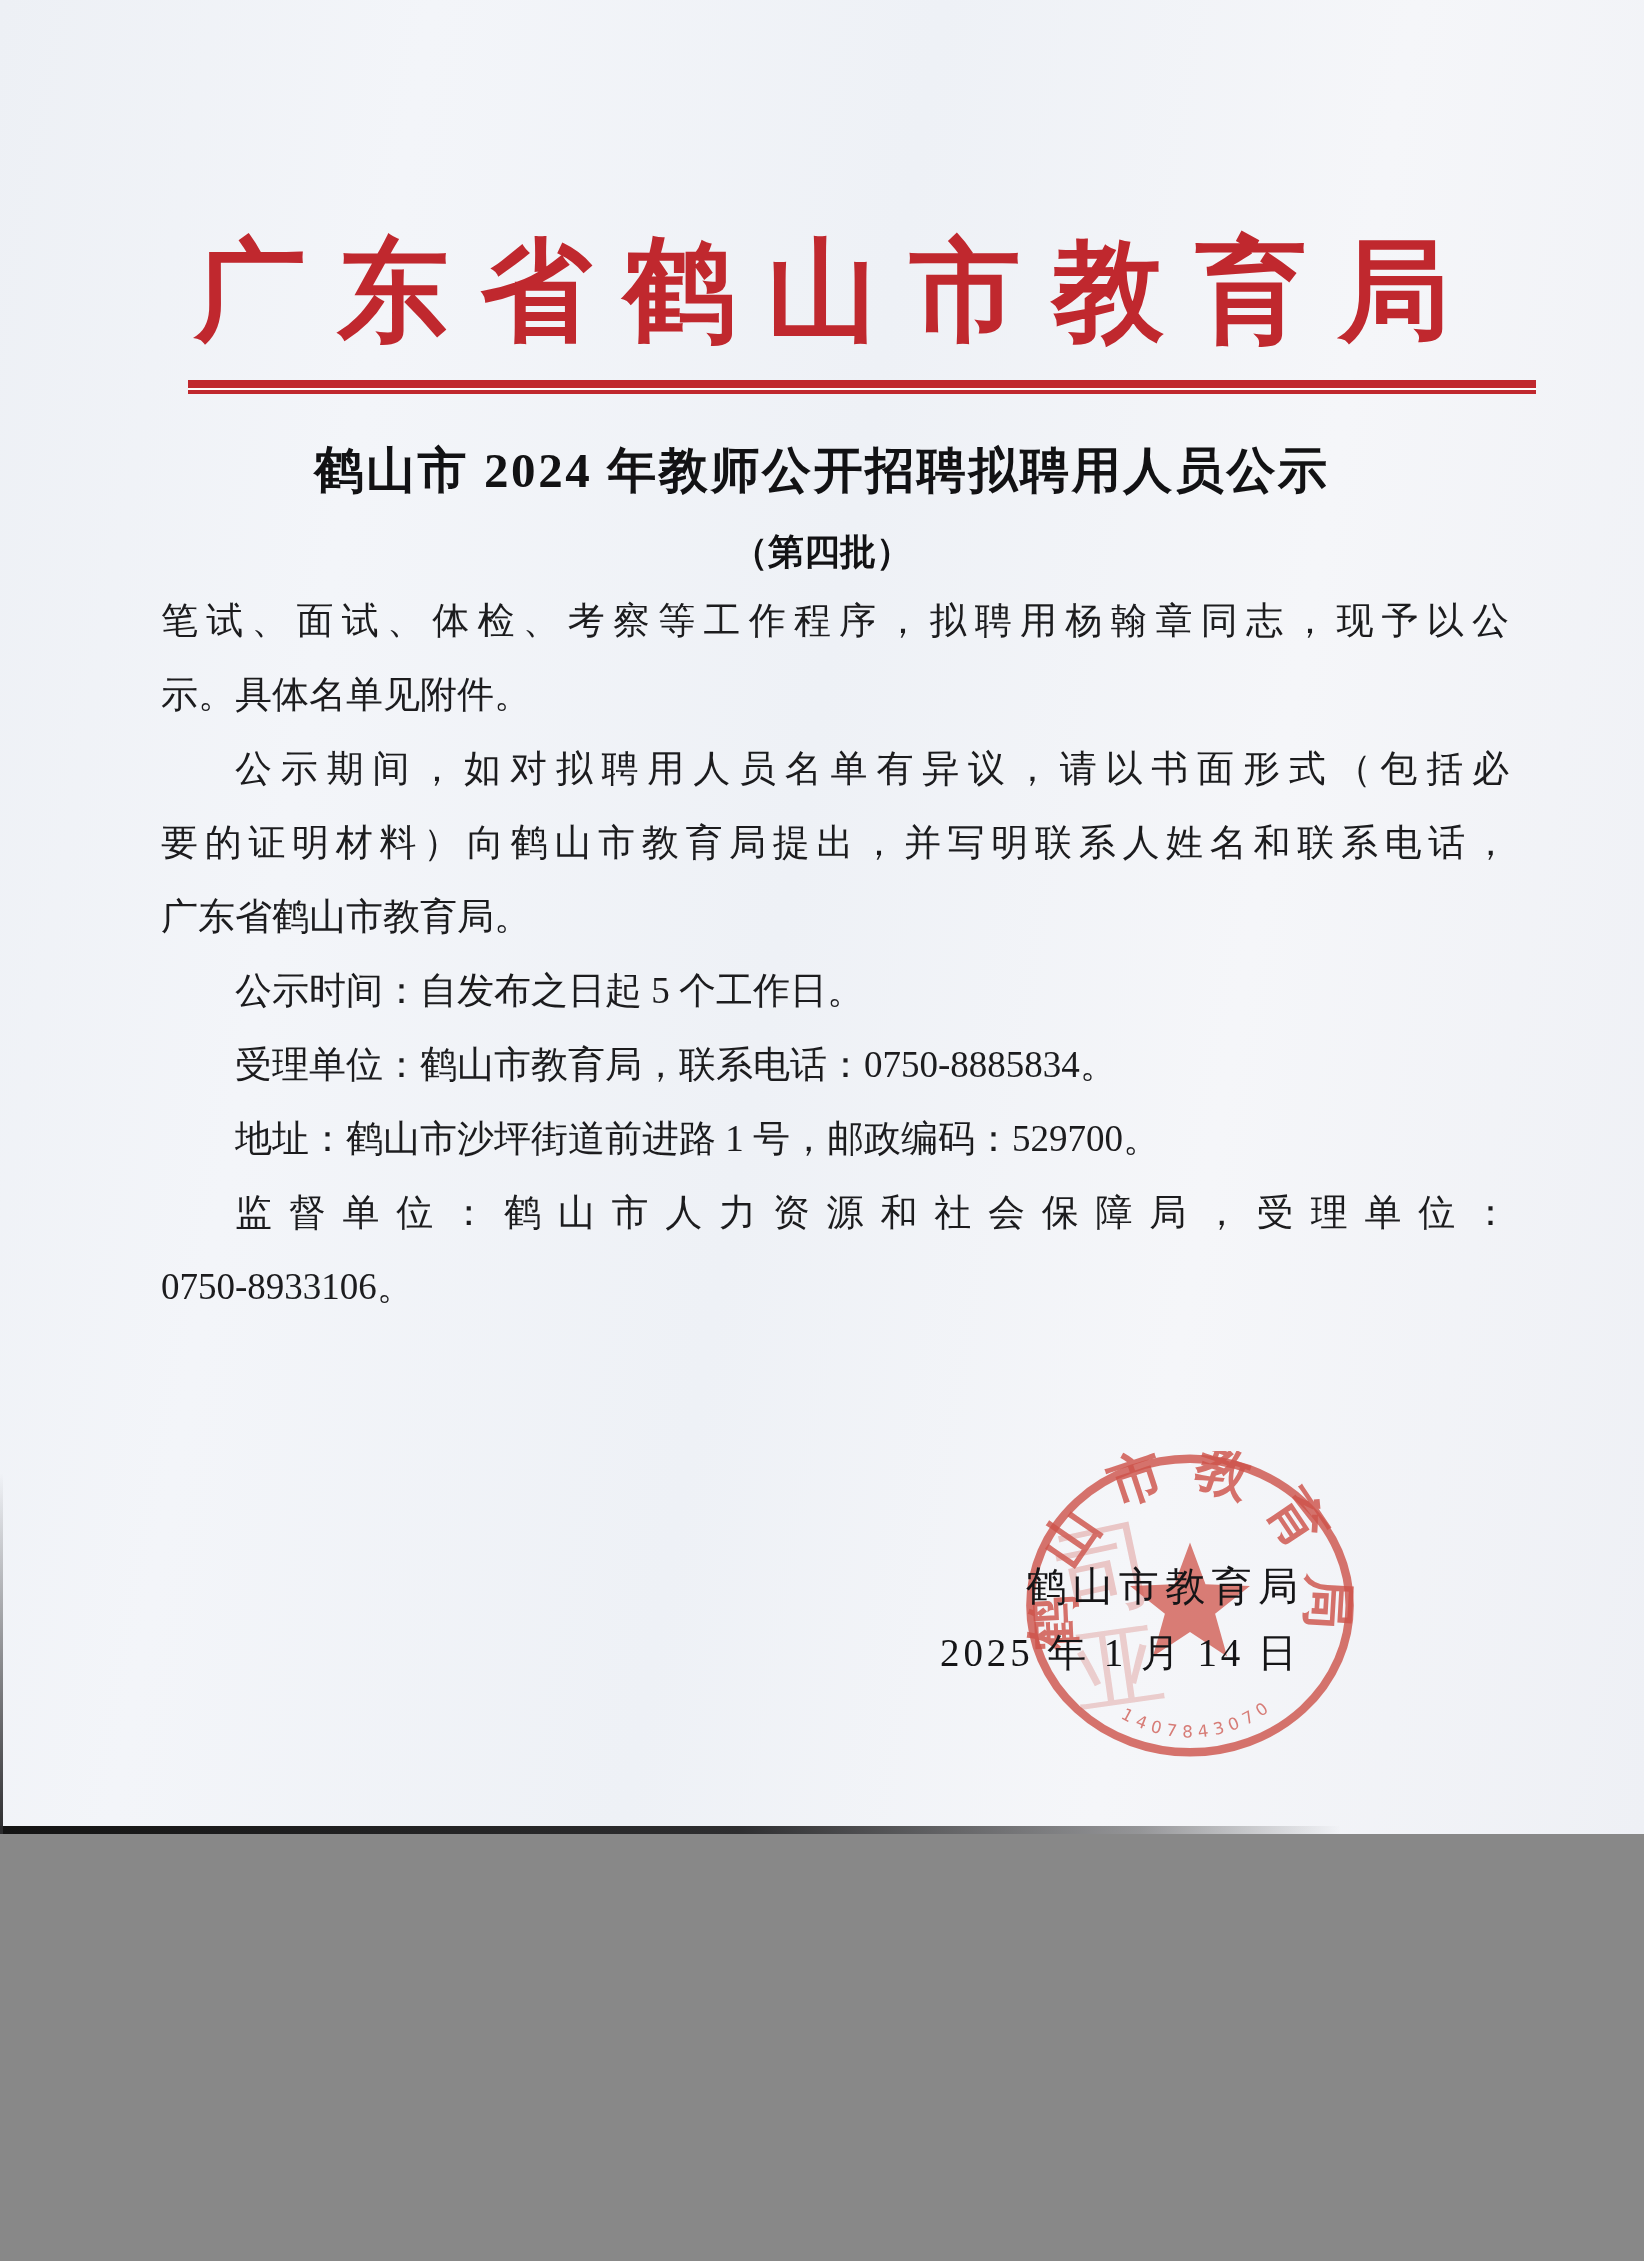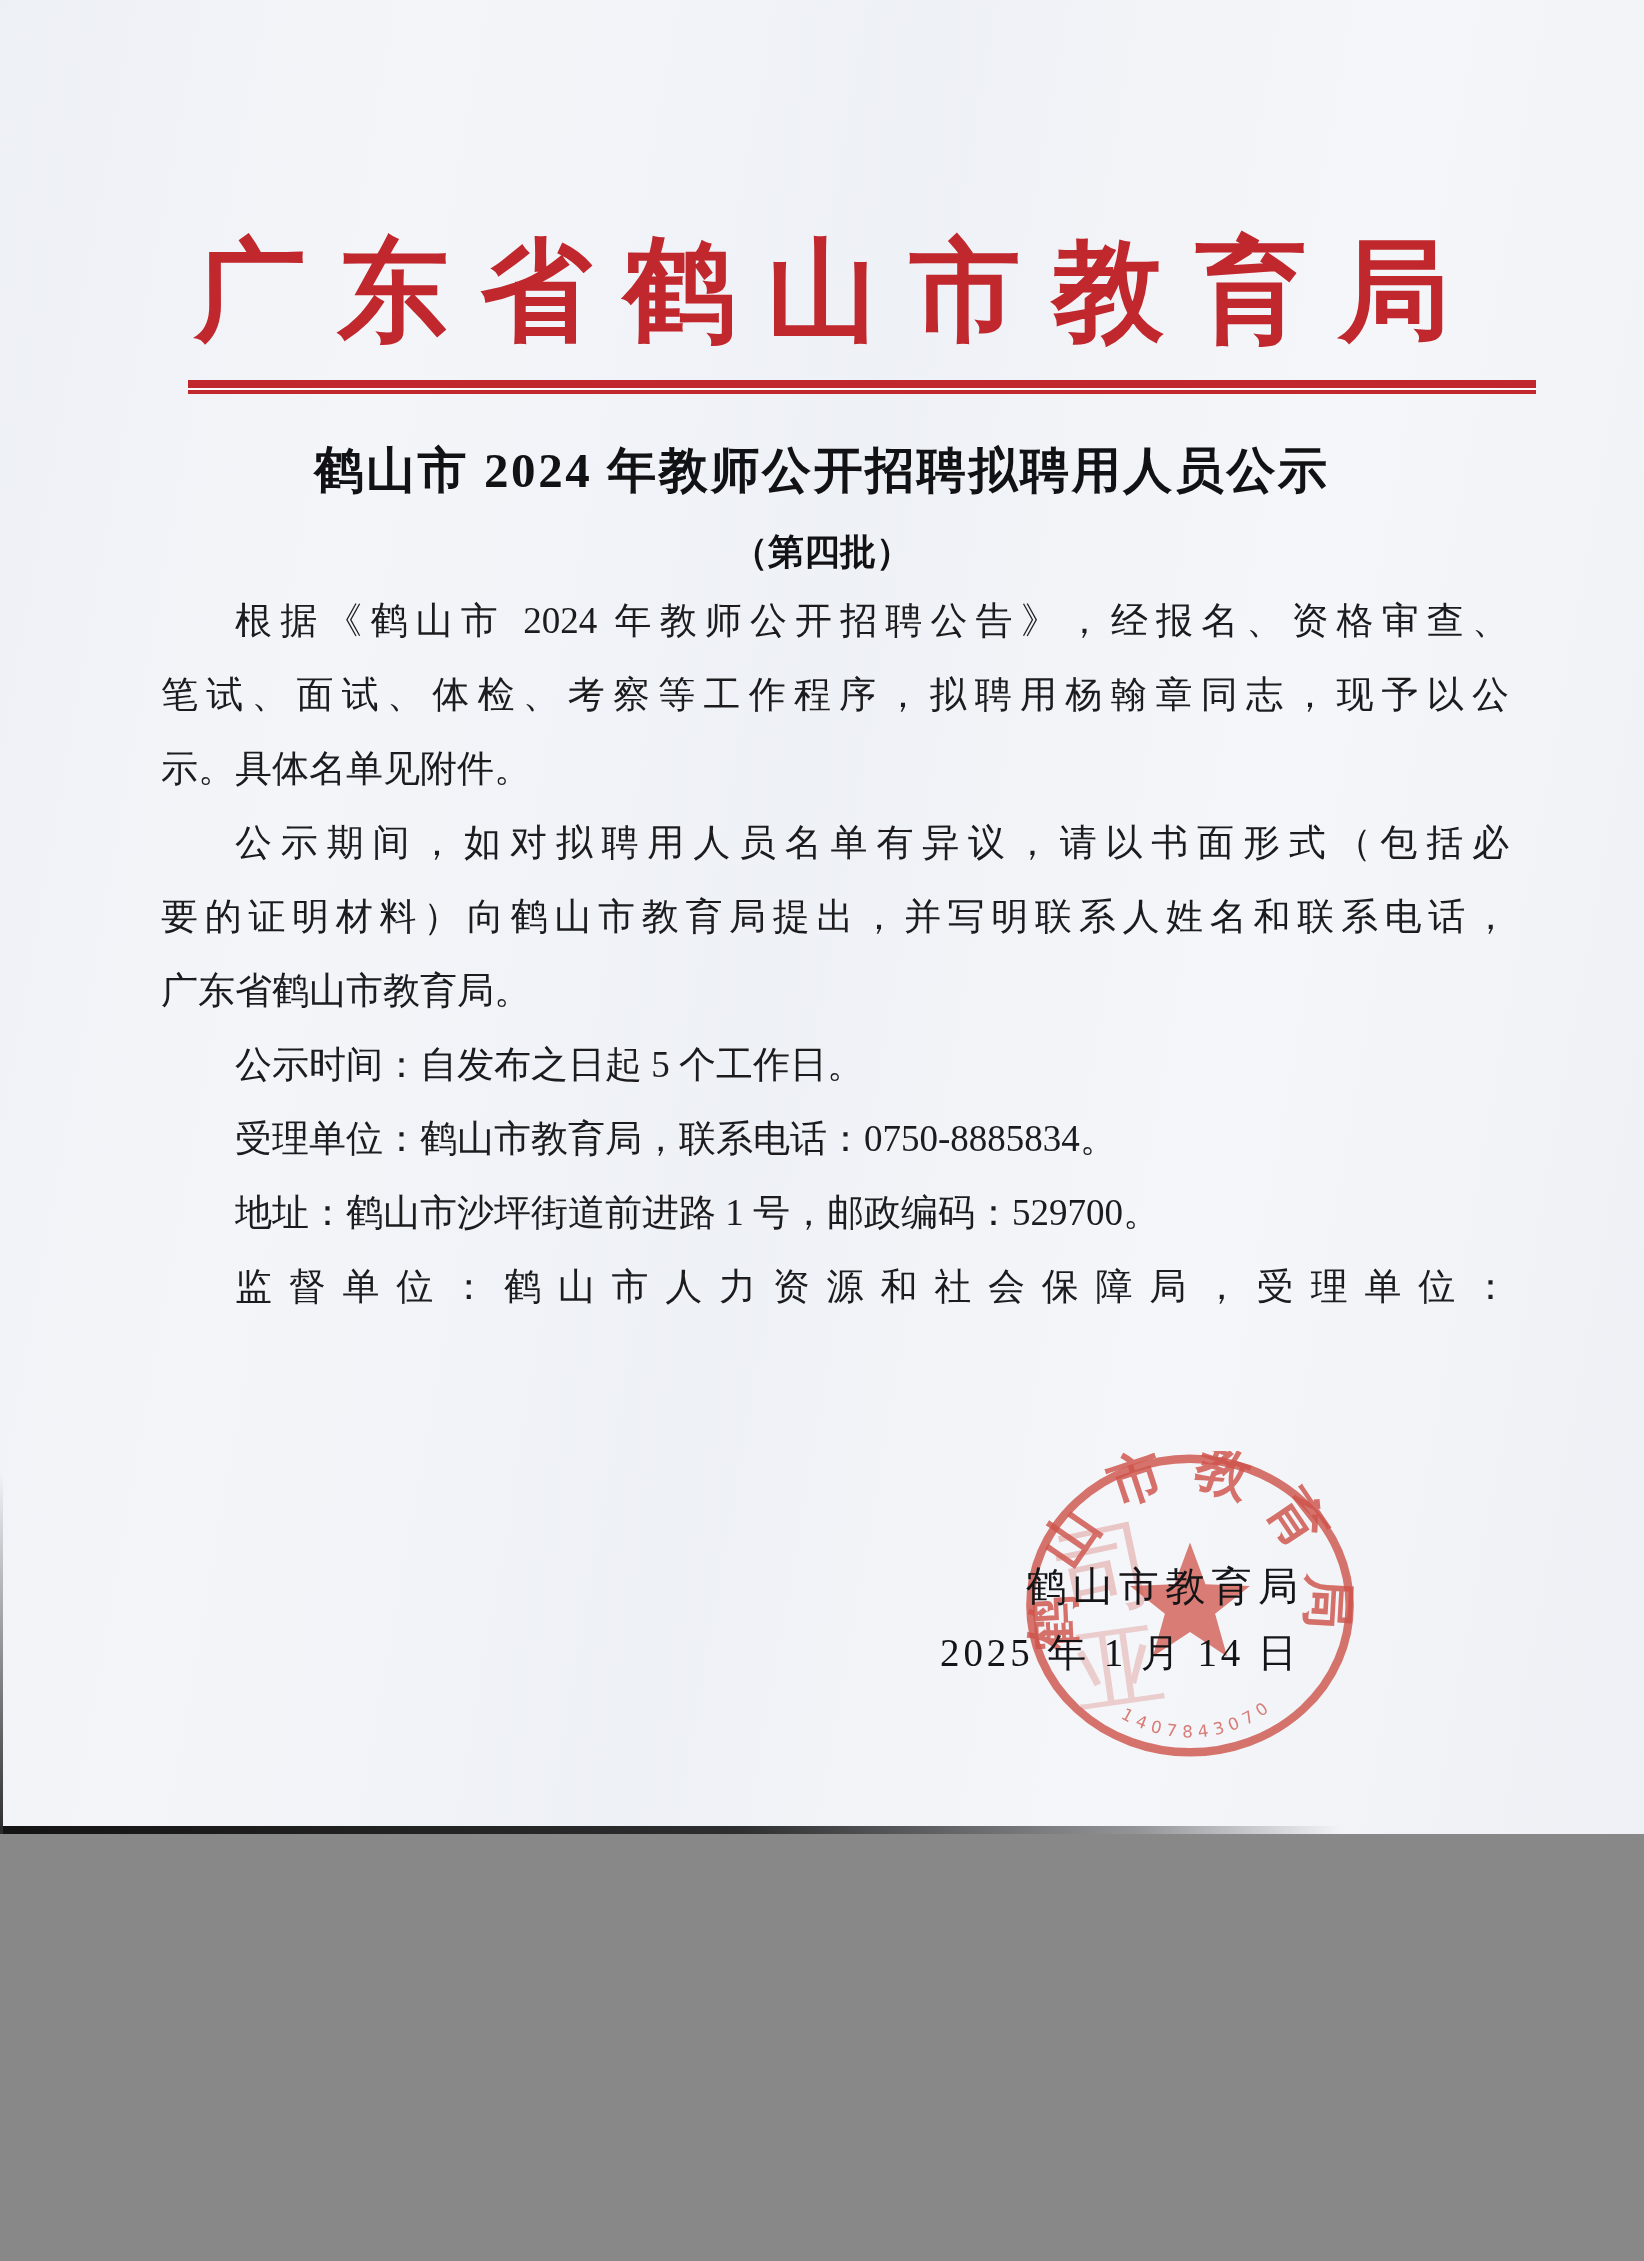--- a/index.html
+++ b/index.html
@@ -84,33 +84,33 @@
   <div class="red-rule">
     <div class="bar-thick"></div>
     <div class="bar-gap"></div>
     <div class="bar-thin"></div>
   </div>
 
   <div class="doc-title">鹤山市 2024 年教师公开招聘拟聘用人员公示</div>
   <div class="doc-subtitle">（第四批）</div>
 
   <div class="body-block">
-    <div class="line findent jfull">根据《鹤山市 2024 年教师公开招聘公告》，经报名、资格审查、</div>
     <div class="line jfull">笔试、面试、体检、考察等工作程序，拟聘用杨翰章同志，现予以公</div>
     <div class="line jlast">示。具体名单见附件。</div>
 
     <div class="line findent jfull">公示期间，如对拟聘用人员名单有异议，请以书面形式（包括必</div>
     <div class="line jfull">要的证明材料）向鹤山市教育局提出，并写明联系人姓名和联系电话，</div>
     <div class="line jlast">广东省鹤山市教育局。</div>
 
     <div class="line findent jlast">公示时间：自发布之日起 5 个工作日。</div>
     <div class="line findent jlast">受理单位：鹤山市教育局，联系电话：0750-8885834。</div>
     <div class="line findent jlast">地址：鹤山市沙坪街道前进路 1 号，邮政编码：529700。</div>
 
     <div class="line findent jfull">监督单位：鹤山市人力资源和社会保障局，受理单位：</div>
+    <div class="line jlast">0750-8933106。</div>
   </div>
 
   <div class="sig-agency">鹤山市教育局</div>
   <div class="sig-date">2025 年 1 月 14 日</div>
 
   <svg class="stamp" viewBox="0 0 530 480" xmlns="http://www.w3.org/2000/svg">
     <defs>
       <path id="arcTop" d="M 97.3 318.2 A 185 185 0 1 1 432.7 318.2" fill="none"></path>
       <path id="arcBottom" d="M 141.6 403.7 A 205 205 0 0 0 388.4 403.7" fill="none"></path>
     </defs>

